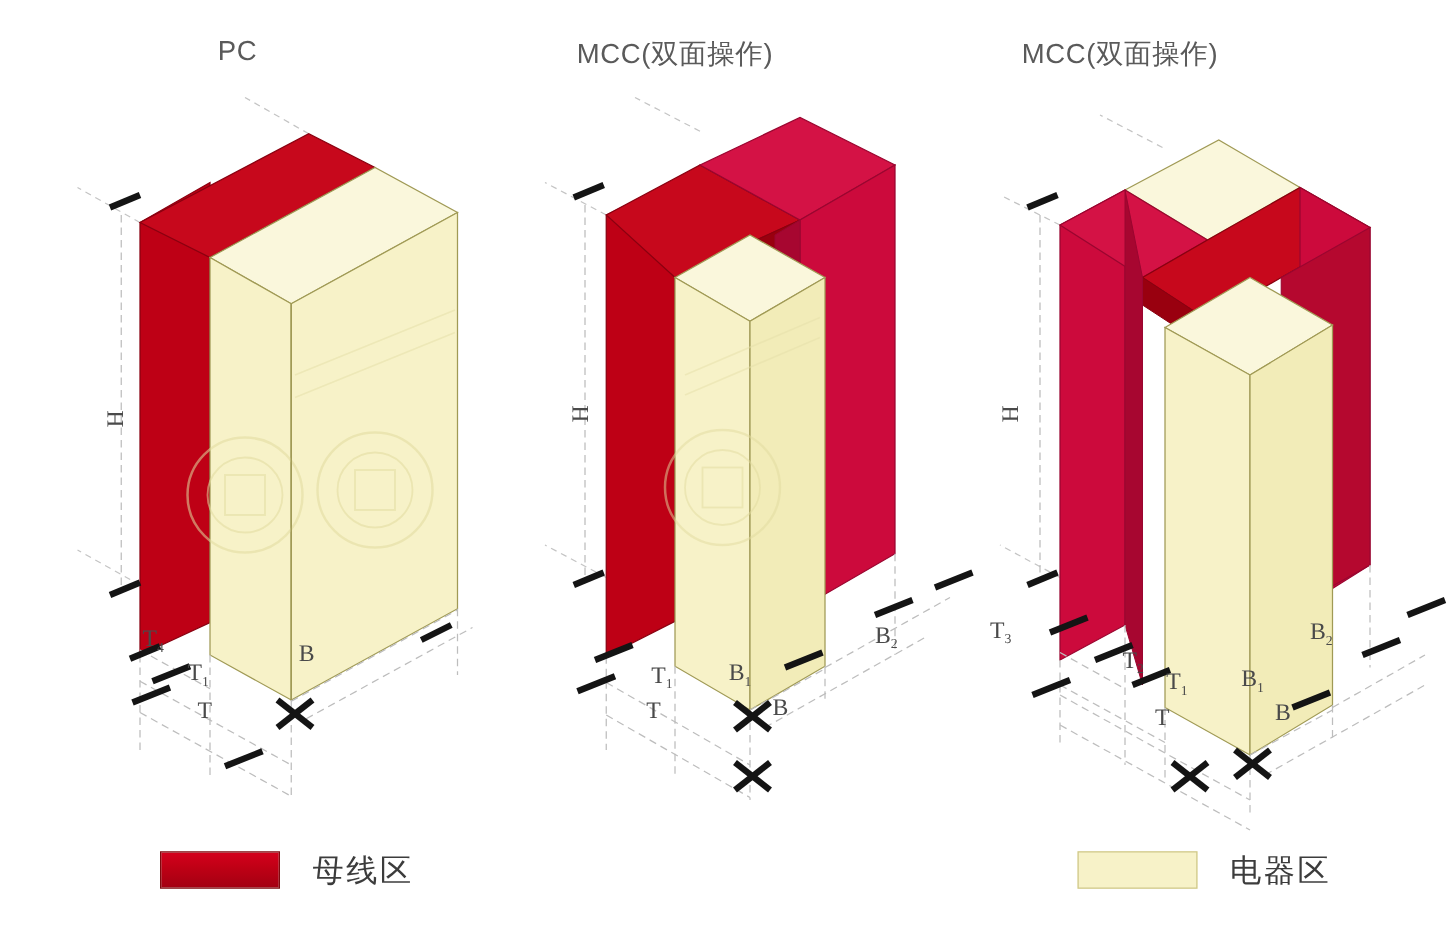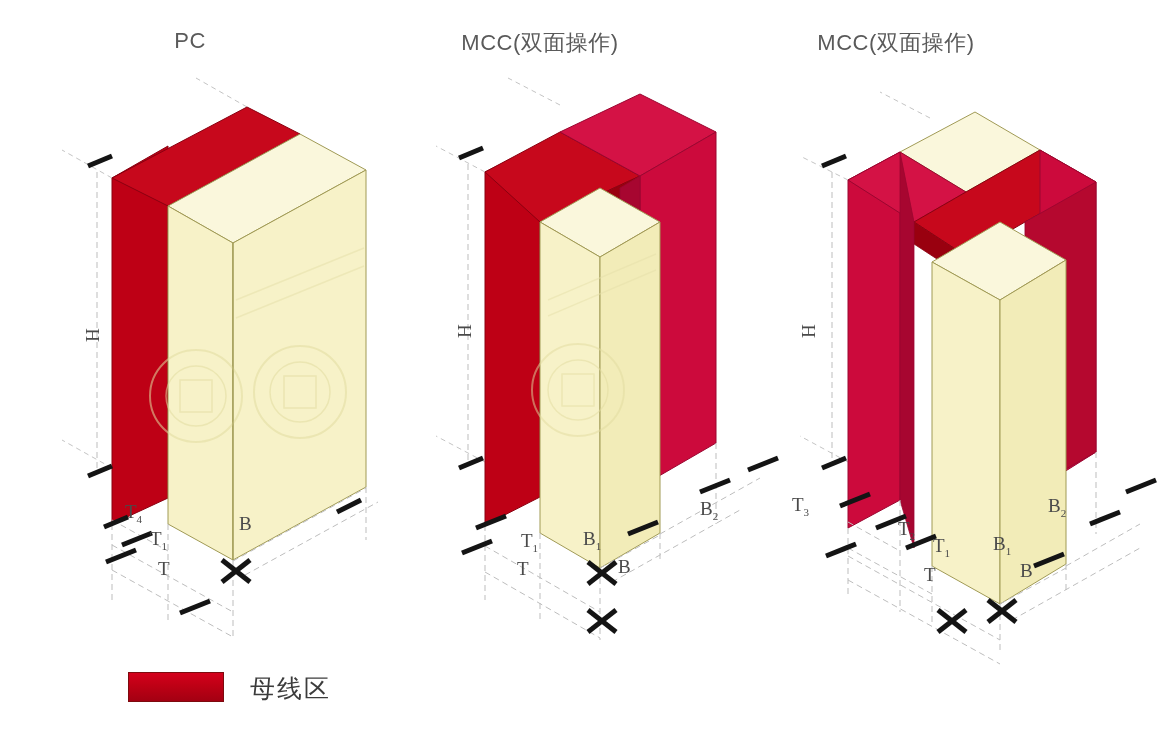--- a/index.html
+++ b/index.html
@@ -13,21 +13,21 @@
 
   .title{
     position:absolute;text-align:center;font-size:22px;color:#5a5a5a;
     letter-spacing:.5px;white-space:nowrap;
   }
   #title-pc{left:90px;top:28px;width:200px;}
   #title-mcc1{left:380px;top:28px;width:320px;}
   #title-mcc2{left:736px;top:28px;width:320px;}
 
   .legend-row{position:absolute;left:0;top:672px;width:1165px;height:52px;}
-  .legend-item{position:absolute;display:flex;align-items:flex-start;height:48px;}
+  .legend-item{position:absolute;display:flex;align-items:center;height:48px;}
   #legend-item-0{left:128px;}
   #legend-item-1{left:500px;}
   #legend-item-2{left:862px;}
   .swatch{
     width:96px;height:30px;border:1px solid #8a1414;box-sizing:border-box;
     flex:none;
   }
   .legend-label{
     margin-left:26px;font-size:25px;color:#3c3c3c;white-space:nowrap;
     letter-spacing:2px;
@@ -249,21 +249,21 @@
       </g>
     </g>
   </svg>
 
   <div class="title" id="title-pc">PC</div>
   <div class="title" id="title-mcc1">MCC(双面操作)</div>
   <div class="title" id="title-mcc2">MCC(双面操作)</div>
 
   <div class="dim rot" style="left:82px;top:342px;">H</div>
   <div class="dim" style="left:239px;top:513px;">B</div>
-  <div class="dim" style="left:114px;top:501px;padding-left:11px;"><span>T</span><sub>4</sub></div>
+  <div class="dim" style="left:114px;top:501px;"><span>T</span><sub>4</sub></div>
   <div class="dim" style="left:150px;top:528px;"><span>T</span><sub>1</sub></div>
   <div class="dim" style="left:158px;top:558px;">T</div>
 
   <div class="dim rot" style="left:454px;top:338px;">H</div>
   <div class="dim" style="left:521px;top:530px;"><span>T</span><sub>1</sub></div>
   <div class="dim" style="left:517px;top:558px;">T</div>
   <div class="dim" style="left:583px;top:528px;"><span>B</span><sub>1</sub></div>
   <div class="dim" style="left:700px;top:498px;"><span>B</span><sub>2</sub></div>
   <div class="dim" style="left:618px;top:556px;">B</div>
 
@@ -277,15 +277,19 @@
   <div class="dim" style="left:1020px;top:560px;">B</div>
 
   <div class="legend-row">
 
     <div class="legend-item" id="legend-item-0">
       <div class="swatch" style="background:linear-gradient(180deg,#D4001C 0%,#BE0015 45%,#A30012 100%);border-color:#7d0a0e;"></div>
       <div class="legend-label">母线区</div>
     </div>
 
 
+    <div class="legend-item" id="legend-item-2">
+      <div class="swatch" style="background:#F7F2C8;border-color:#cfc88a;"></div>
+      <div class="legend-label">电器区</div>
+    </div>
 
   </div>
 </div>
 
 </body></html>

